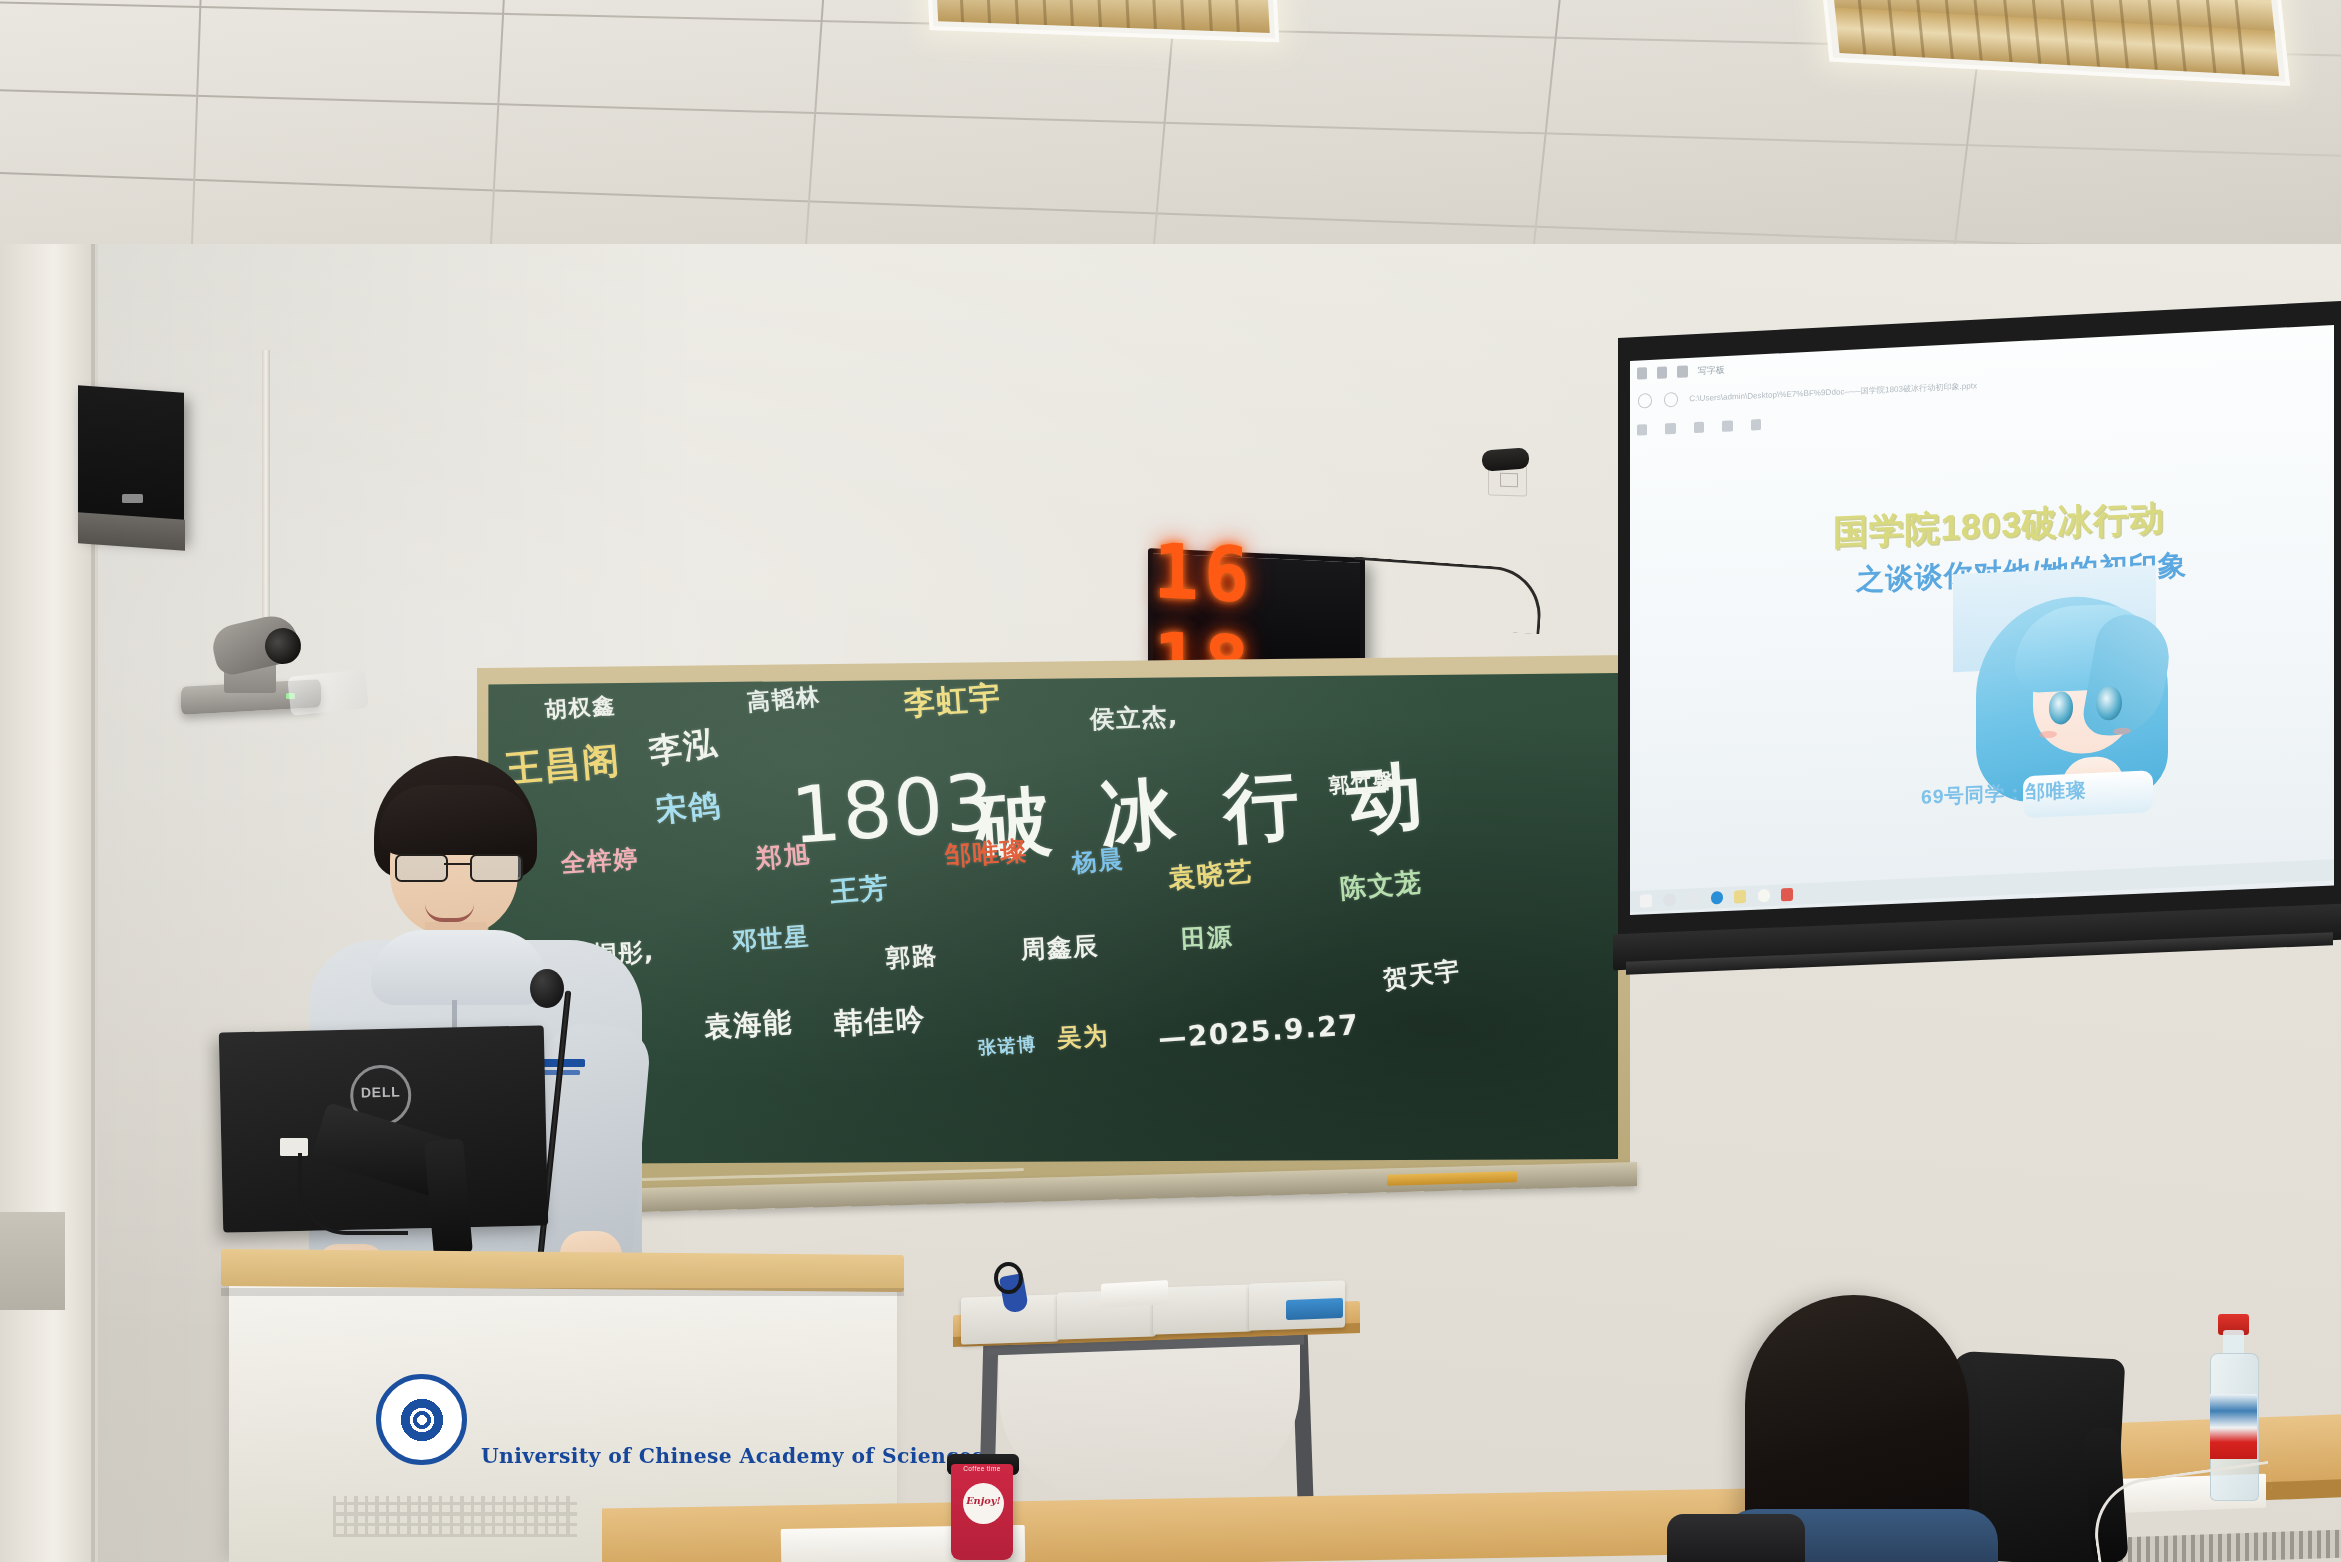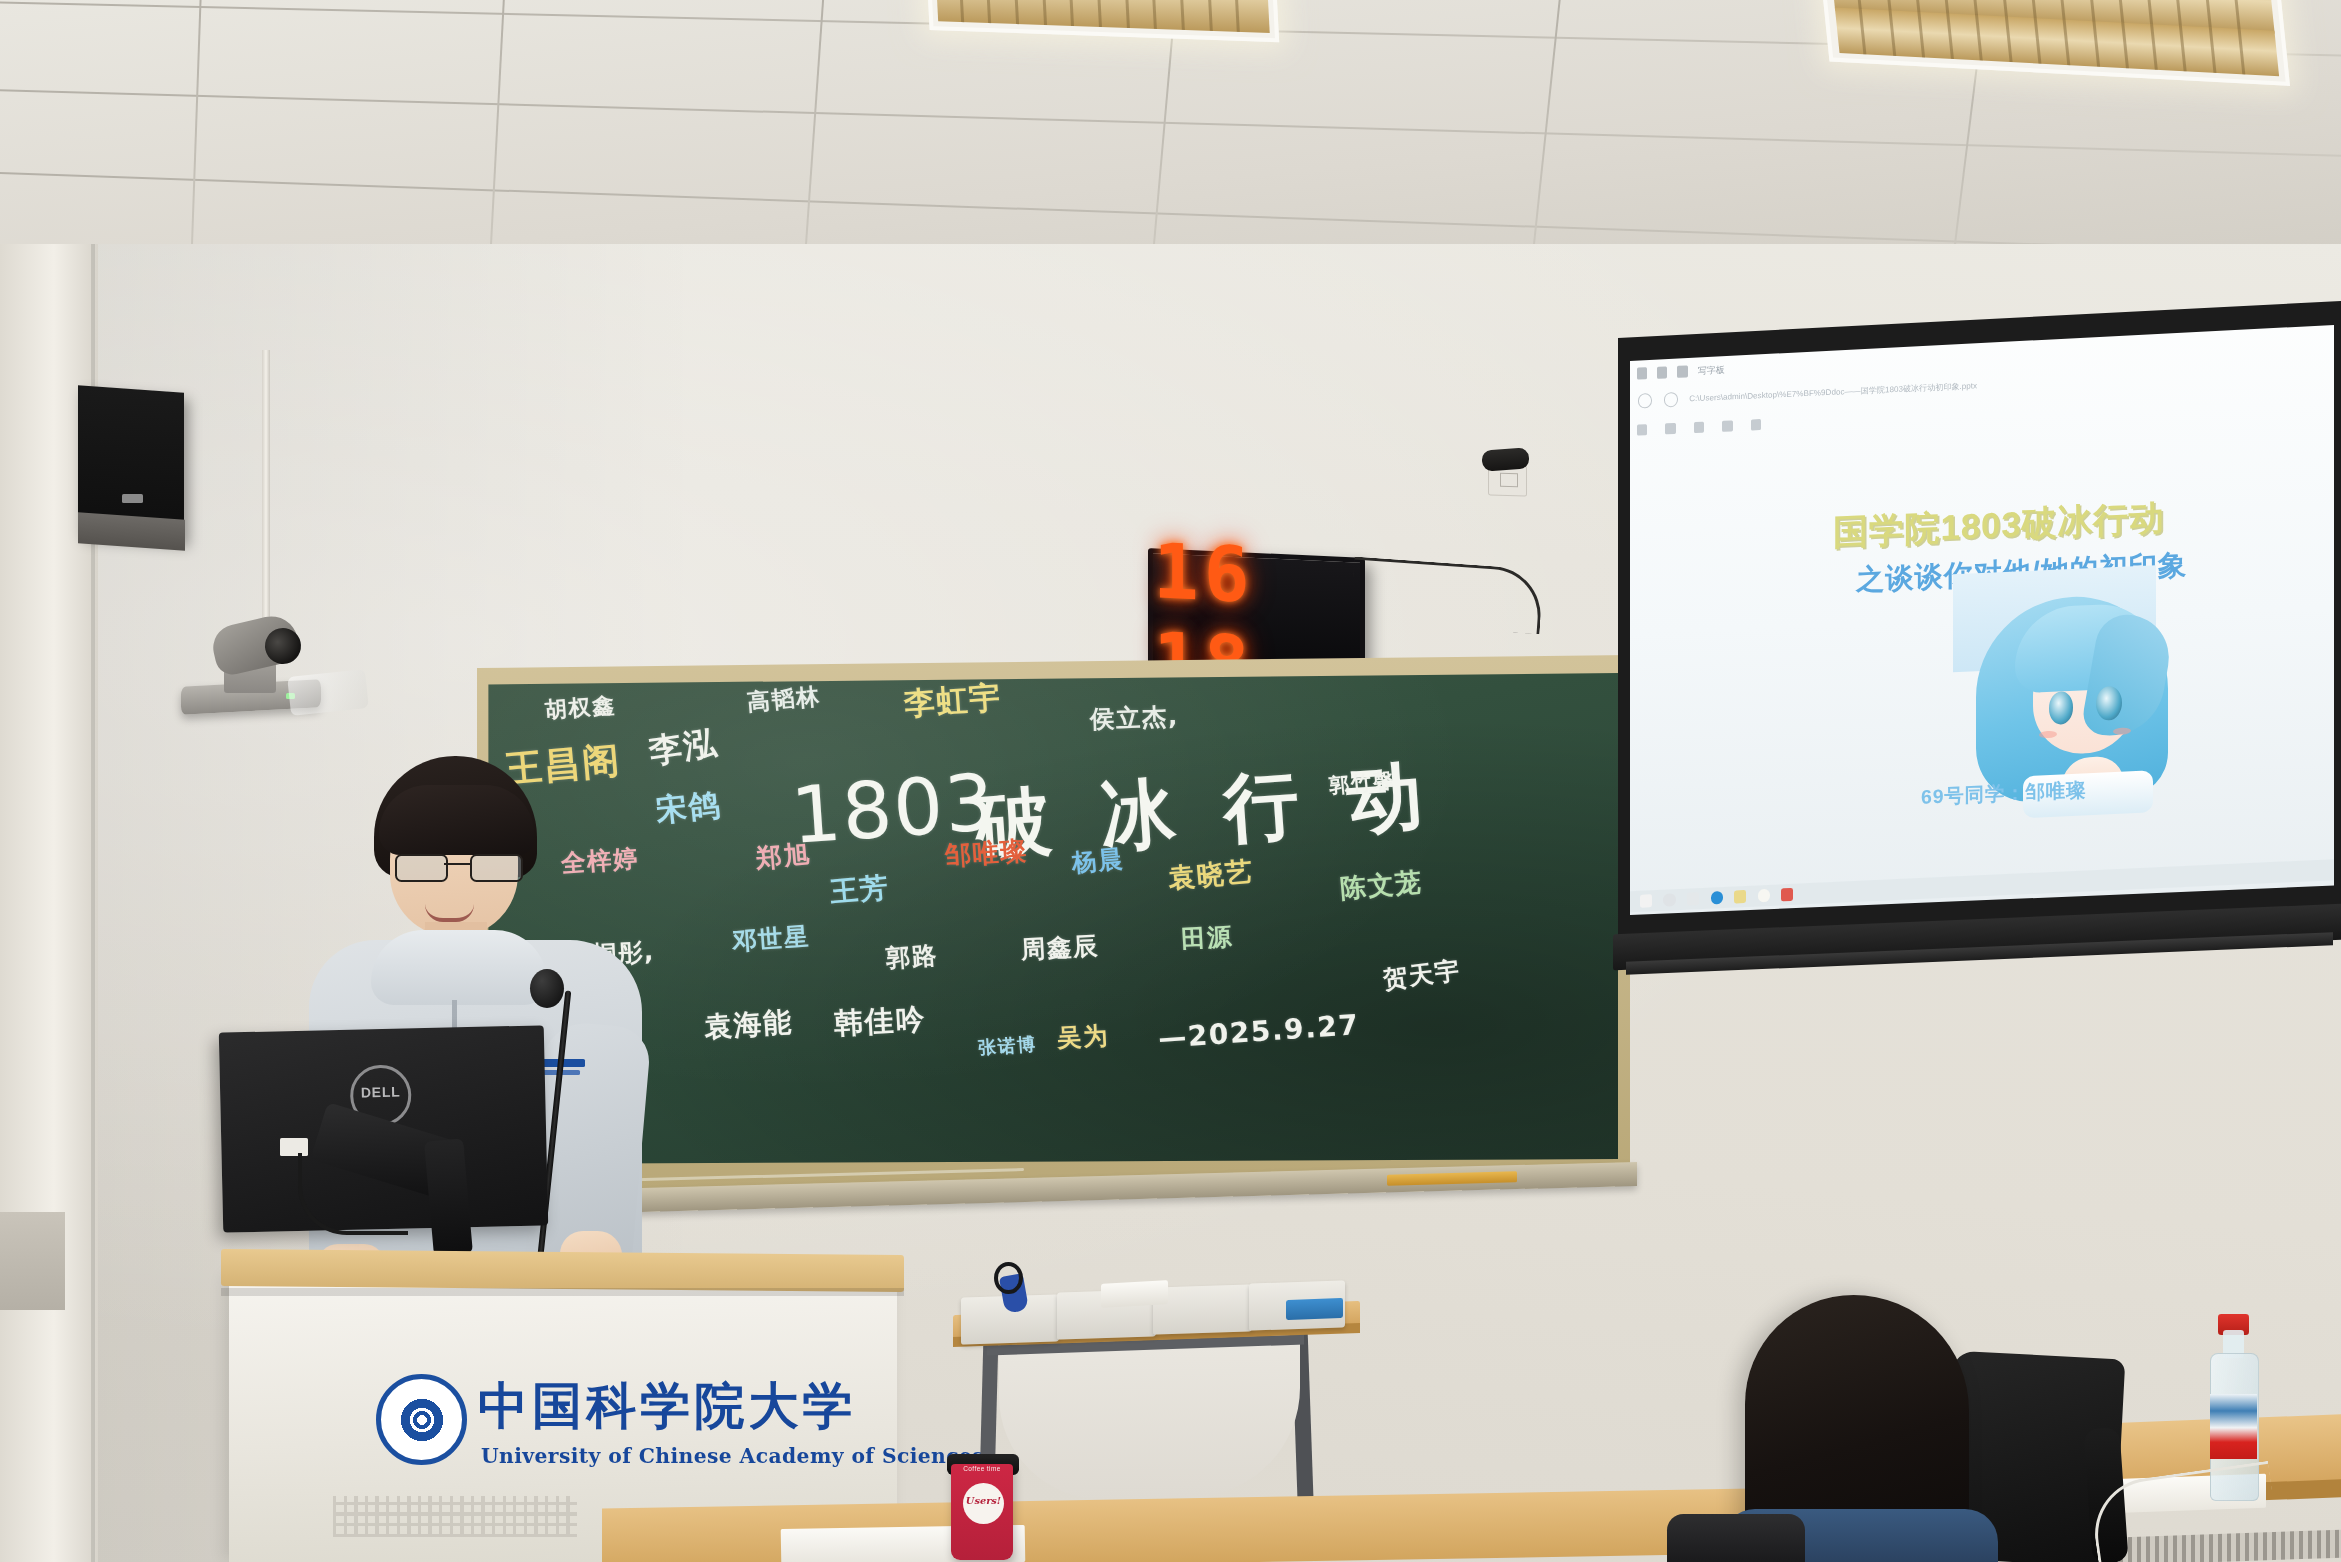--- a/index.html
+++ b/index.html
@@ -531,21 +531,20 @@
   </div>
   <div class="mon-arm"></div>
   <div class="mon-arm2"></div>
   <div class="mon-sticker"></div>
   <div class="mon-cable"></div>
 
   <div class="podium"></div>
   <div class="podium-top"></div>
   <div class="podium-lip"></div>
   <div class="ucas-emblem"></div>
-  <div class="ucas-cn">中国科学院大学</div>
   <div class="ucas-en">University of  Chinese Academy of Sciences</div>
   <div class="podium-vent"></div>
 
   <div class="desk2-legL"></div>
   <div class="desk2-legR"></div>
   <div class="desk2-panel"></div>
   <div class="desk2-brace"></div>
   <div class="desk2-top"></div>
   <div class="desk2-edge"></div>
   <div class="tray" style="left:961px;top:1296px;width:98px;height:47px;transform:skewY(-2deg);"></div>
@@ -557,21 +556,21 @@
   <div class="scissors"></div>
   <div class="sc-hole"></div>
 
   <div class="deskfront"></div>
   <div class="papers"></div>
   <div class="cup-lid"></div>
   <div class="cup">
   </div>
   <div class="cup-circ"></div>
   <div class="cup-top">Coffee time</div>
-  <div class="cup-txt">Users!</div>
+  <div class="cup-txt">Enjoy!</div>
 
   <div class="radiator"></div>
   <div class="outlet2"></div>
   <div class="deskfront2"></div>
   <div class="deskfront2e"></div>
   <div class="papers2"></div>
   <div class="phone"></div>
   <div class="bottle-cap"></div>
   <div class="bottle-neck"></div>
   <div class="bottle"></div>

